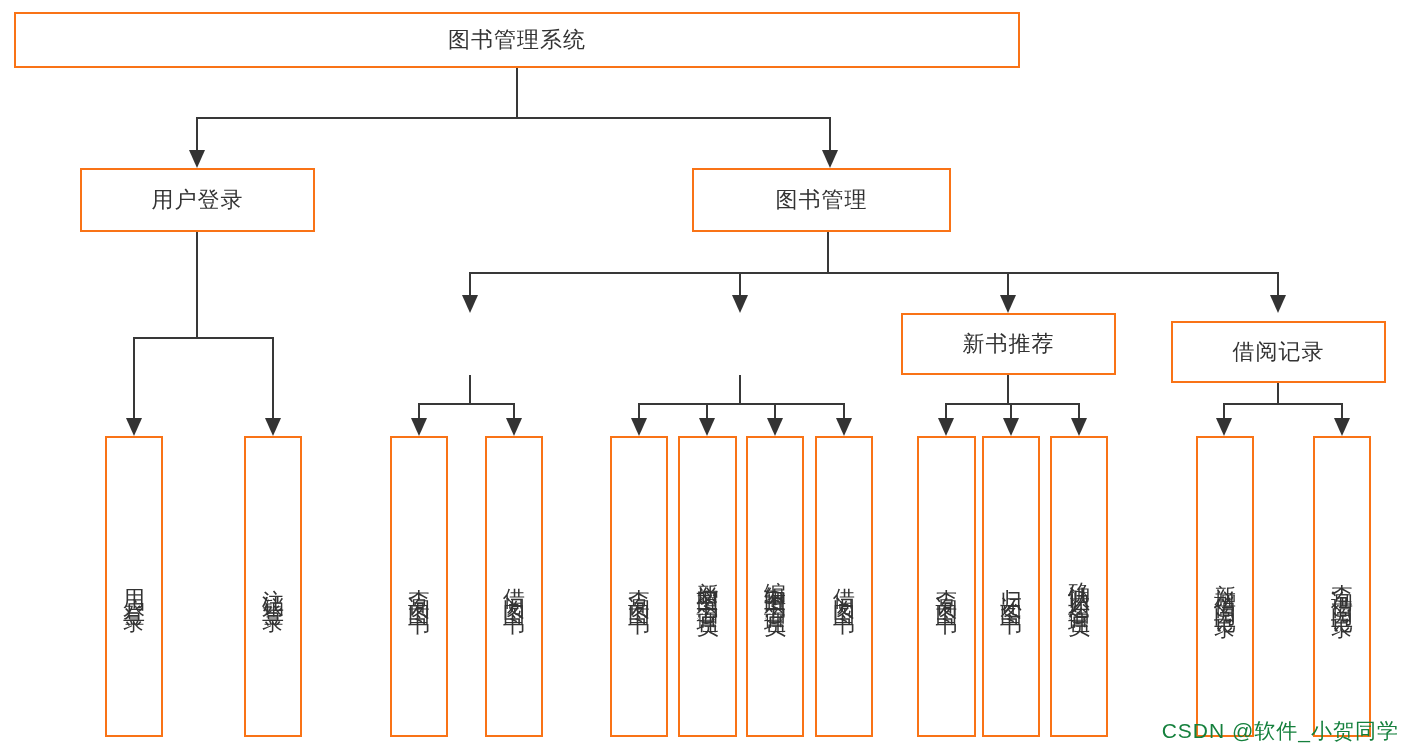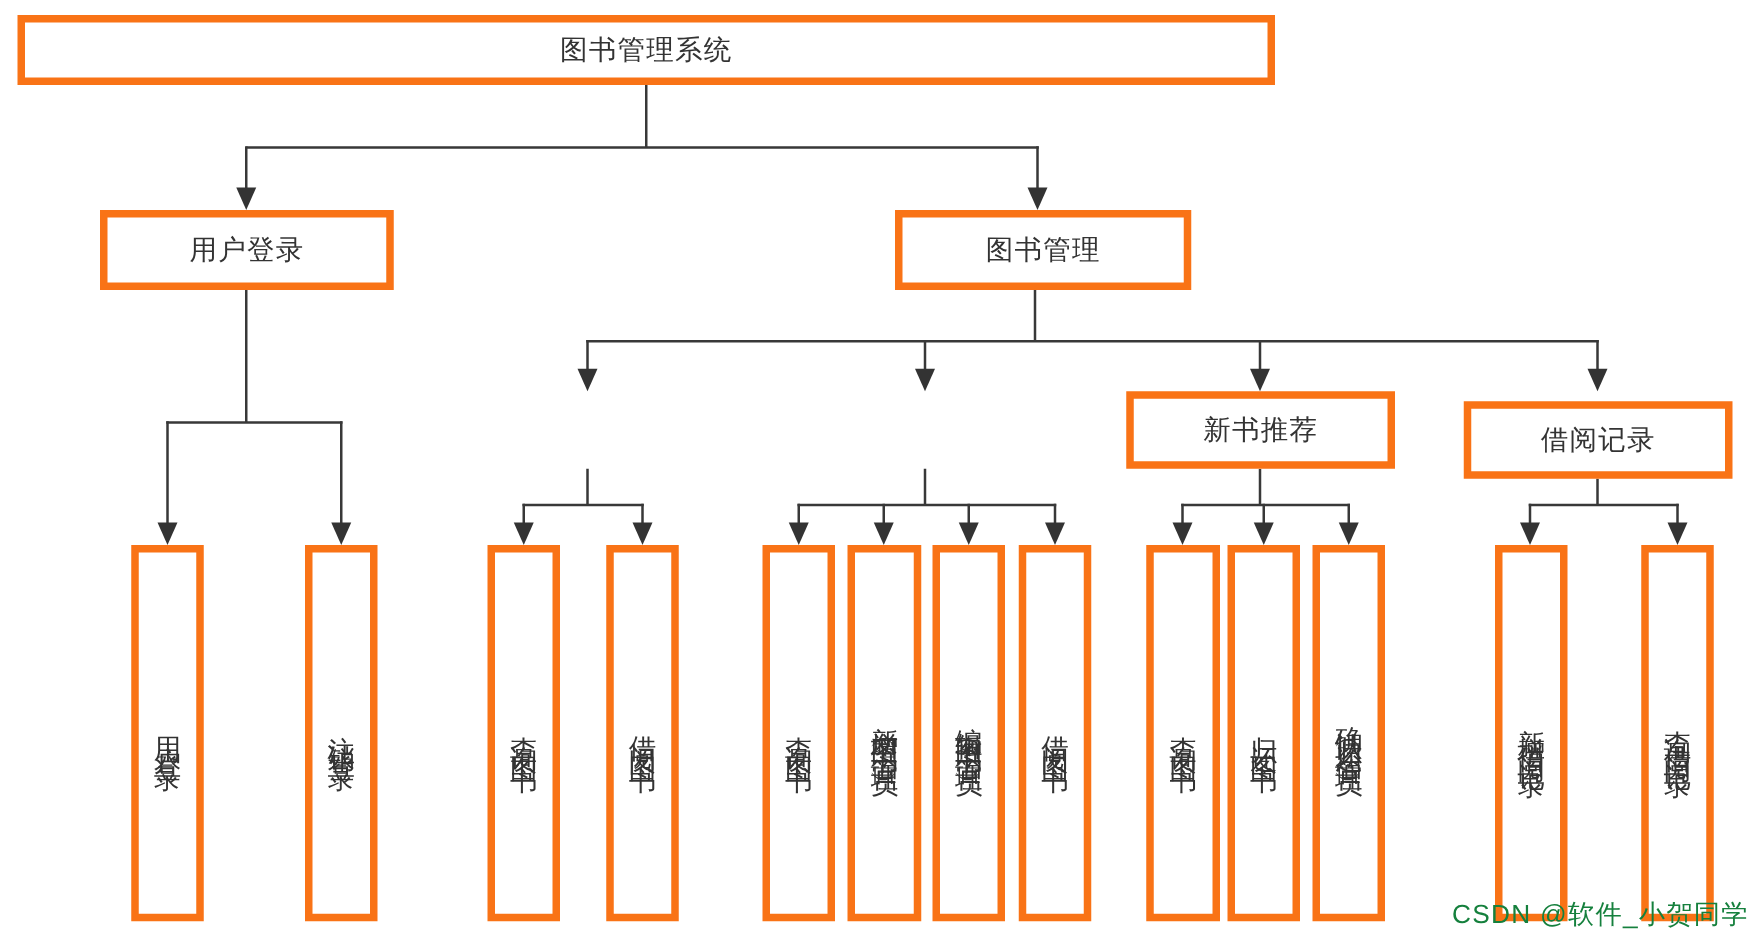--- a/index.html
+++ b/index.html
@@ -7,21 +7,21 @@
     position:relative;
     width:1405px;height:747px;
     background:#ffffff;
     font-family:"Liberation Sans","DejaVu Sans",sans-serif;
     color:#333333;
     overflow:hidden;
   }
   .node{
     position:absolute;
     box-sizing:border-box;
-    border:6px solid #f97316;
+    border:2px solid #f97316;
     background:#ffffff;
     display:flex;
     align-items:center;
     justify-content:center;
     font-size:22px;
     letter-spacing:1px;
     color:#333333;
   }
   .node.h{white-space:nowrap;}
   .node.v span{
@@ -115,21 +115,21 @@
   <div class="line" style="left:1341px;top:403px;width:2px;height:16px;"></div>
   <div class="arrowhead" style="left:1334px;top:418px;"></div>
 
   <div class="node h" style="left:14px;top:12px;width:1006px;height:56px;">
     <span>图书管理系统</span>
   </div>
 
   <div class="node h" style="left:80px;top:168px;width:235px;height:64px;">
     <span>用户登录</span>
   </div>
-  <div class="node h" style="left:716px;top:168px;width:237px;height:64px;">
+  <div class="node h" style="left:692px;top:168px;width:259px;height:64px;">
     <span>图书管理</span>
   </div>
 
   <div class="node h" style="left:901px;top:313px;width:215px;height:62px;">
     <span>新书推荐</span>
   </div>
   <div class="node h" style="left:1171px;top:321px;width:215px;height:62px;">
     <span>借阅记录</span>
   </div>
 

